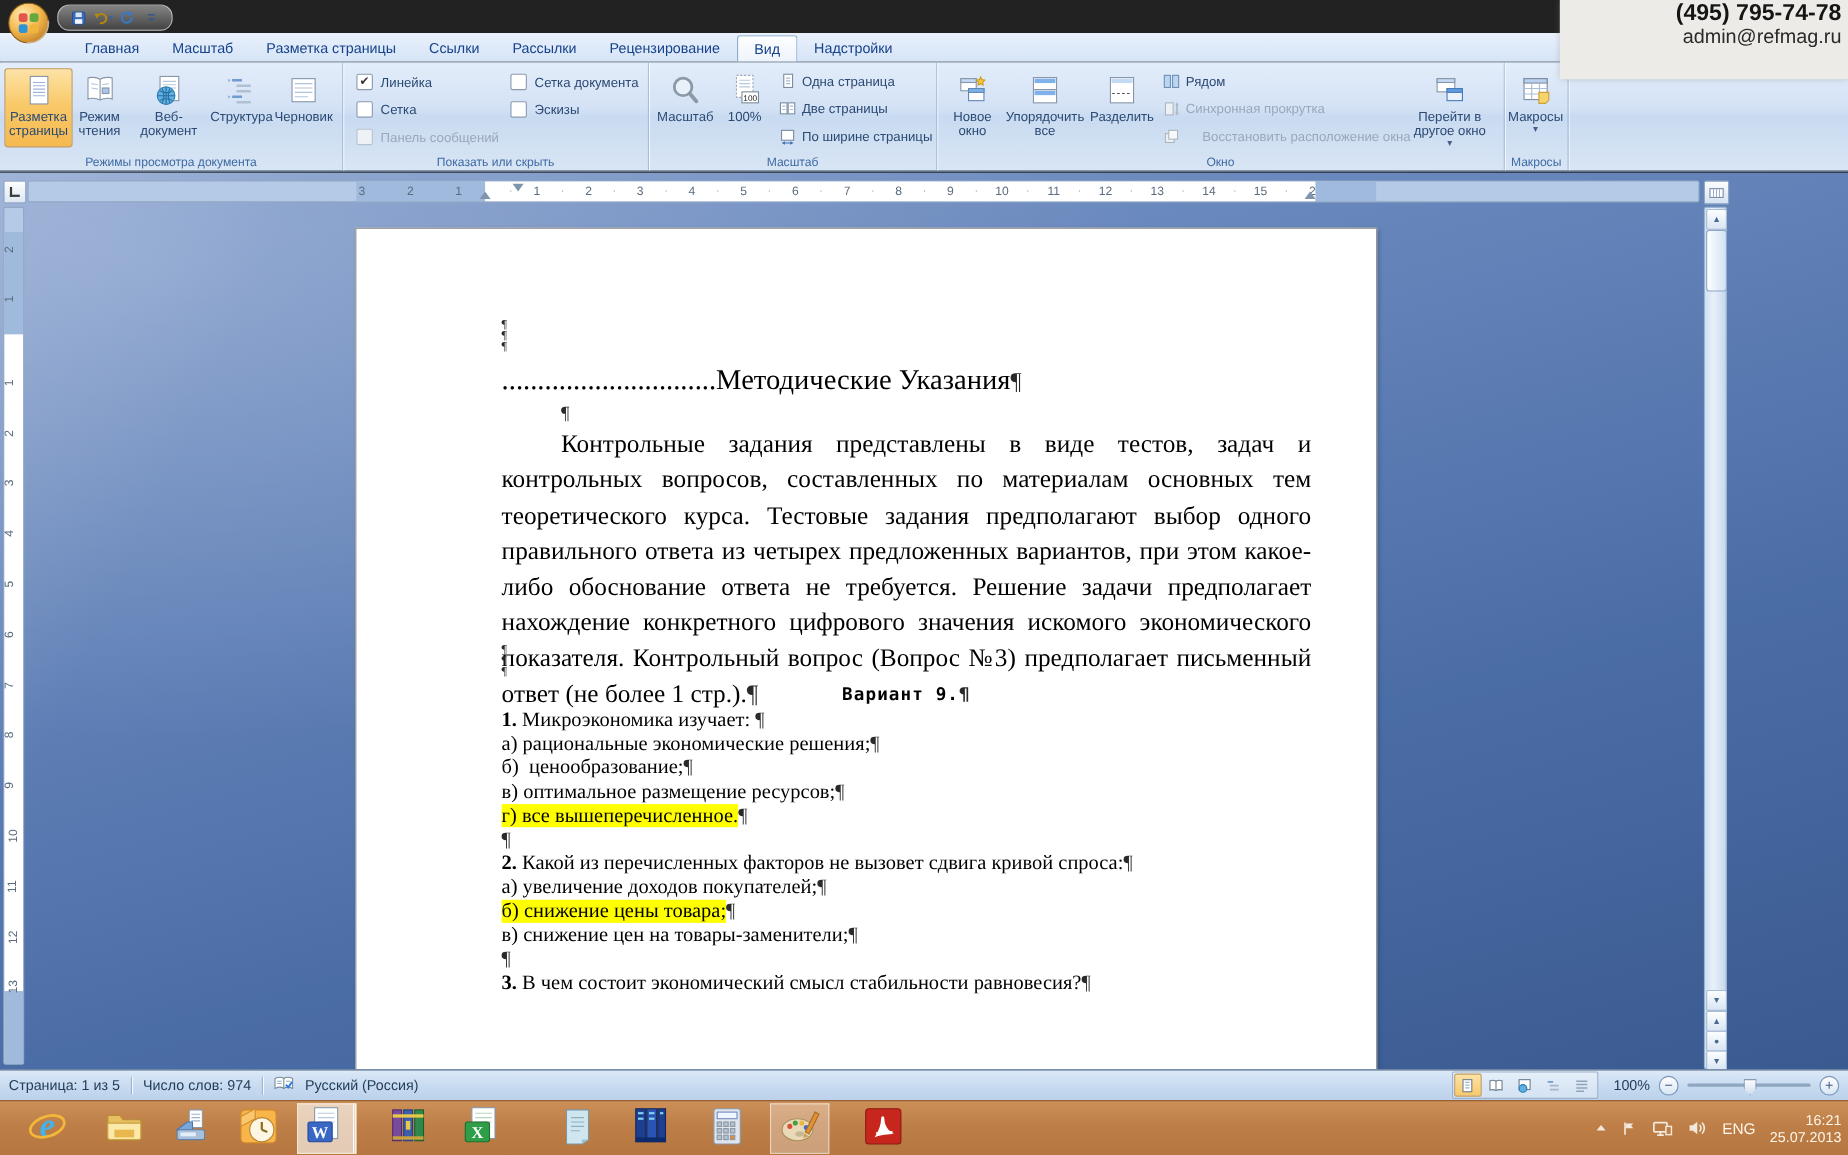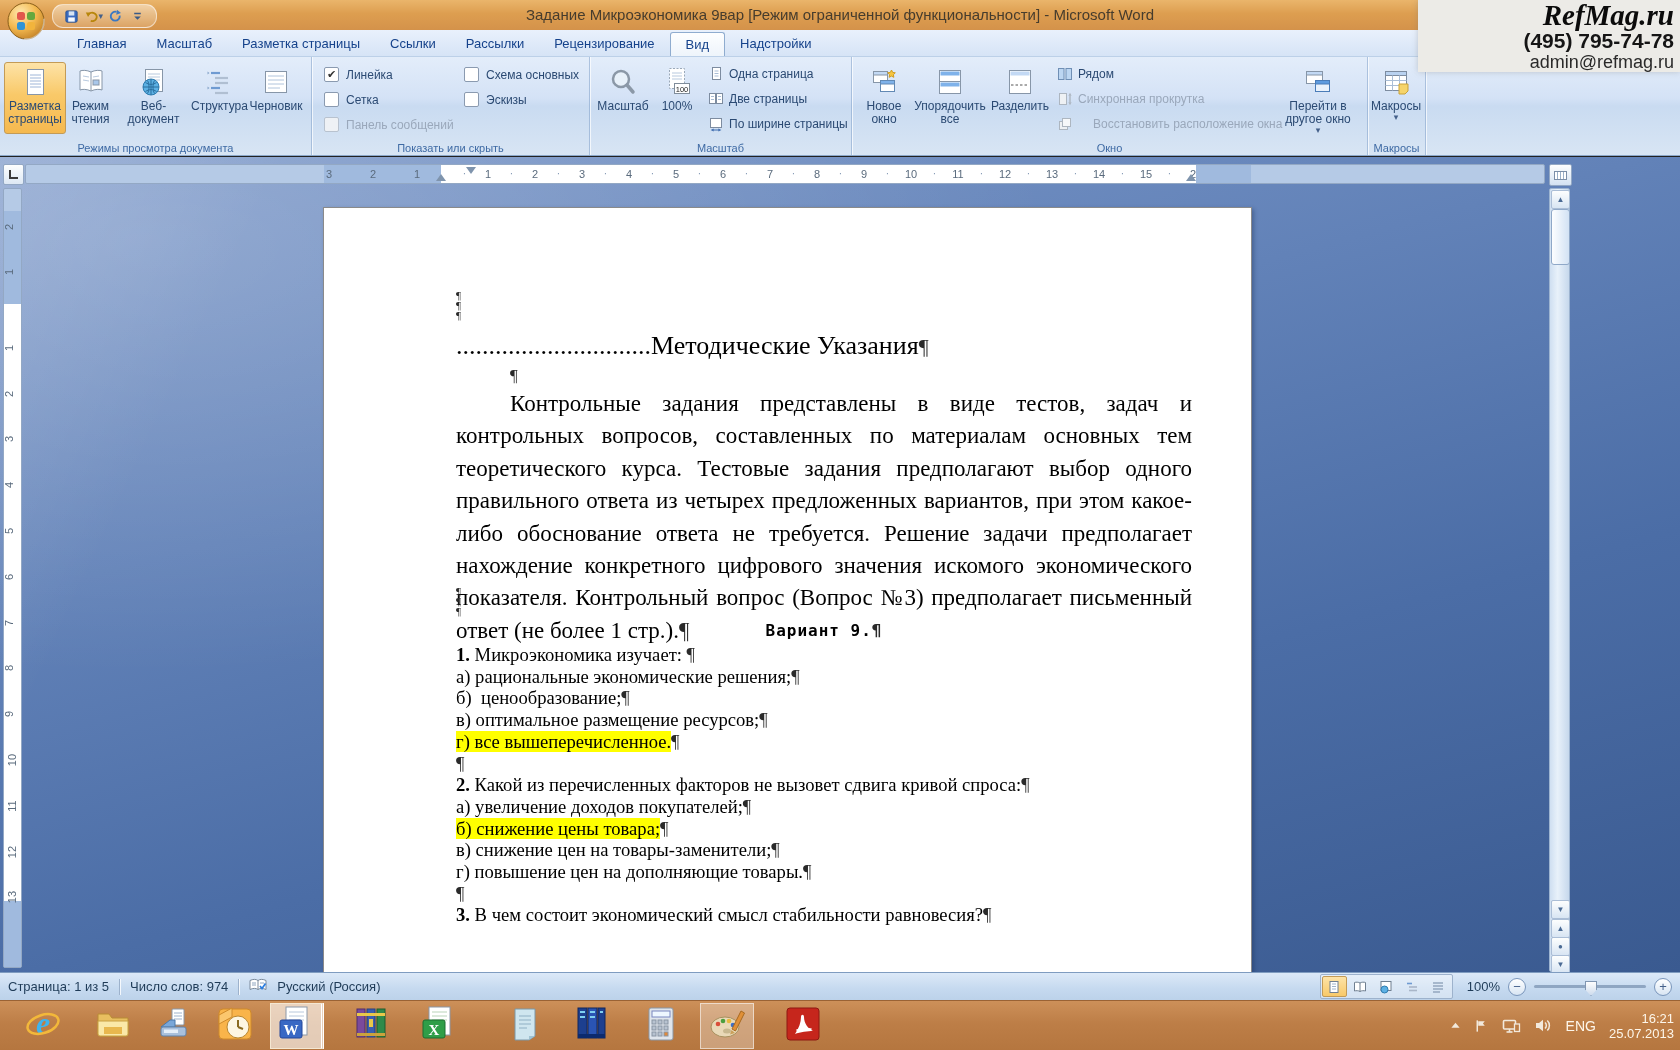--- a/index.html
+++ b/index.html
@@ -149,23 +149,20 @@
   #tray{position:absolute;right:6px;top:0;height:100%;display:flex;align-items:center;gap:13px;}
   .trayic{display:flex;align-items:center;cursor:pointer;}
   #tray-lang{color:#fdf6ea;font-size:14px;cursor:pointer;}
   #tray-clock{color:#fdf6ea;font-size:13px;line-height:15px;text-align:right;cursor:pointer;}
 </style>
 </head>
 <body>
 
 <div id="app">
 
-  <div id="titlebar">
-    <div id="title">Задание Микроэкономика 9вар [Режим ограниченной функциональности] - Microsoft Word</div>
-  </div>
   <div id="orb">
     <svg viewBox="0 0 40 40">
       <defs>
           <radialGradient id="orbg" cx="35%" cy="28%" r="80%">
         <stop offset="0%" stop-color="#ffe9b0"></stop>
             <stop offset="55%" stop-color="#f3b84e"></stop>
             <stop offset="100%" stop-color="#c07f26"></stop>
       </radialGradient>
         </defs>
       <circle cx="20" cy="20" r="18" fill="url(#orbg)" stroke="#8a5f1a"></circle>
@@ -199,21 +196,20 @@
     </span>
     <span class="qbtn">
       <svg viewBox="0 0 16 16">
           <rect x="4.5" y="4" width="7" height="1.6" fill="#3a5a86"></rect>
           <polygon points="4.5,8 11.5,8 8,11.5" fill="#3a5a86"></polygon>
         </svg>
     </span>
   </div>
 
   <div id="watermark">
-    <div id="wm-logo">RefMag.ru</div>
     <div id="wm-phone">(495) 795-74-78</div>
     <div id="wm-email">admin@refmag.ru</div>
   </div>
 
   <div id="tabrow">
       <div class="tab">Главная</div>
       <div class="tab">Масштаб</div>
       <div class="tab">Разметка страницы</div>
       <div class="tab">Ссылки</div>
       <div class="tab">Рассылки</div>
@@ -301,21 +297,21 @@
         <div class="cbrow" style="left: 12px; top: 35px;">
           <span class="cbox"></span>
           <span>Сетка</span>
         </div>
         <div class="cbrow disabled" style="left: 12px; top: 60px;">
           <span class="cbox"></span>
           <span>Панель сообщений</span>
         </div>
         <div class="cbrow" style="left: 152px; top: 10px;">
           <span class="cbox"></span>
-          <span>Схема основных</span>
+          <span>Сетка документа</span>
         </div>
         <div class="cbrow" style="left: 152px; top: 35px;">
           <span class="cbox"></span>
           <span>Эскизы</span>
         </div>
       </div>
     <div class="rgroup" id="g-zoom" style="width:262px">
       <div class="glabel">Масштаб</div>
     <div class="rbig" style="left: 8px; top: 5px; width: 50px;">
           <span class="ic"><svg viewBox="0 0 32 32">
@@ -556,21 +552,20 @@
           <div class="qa-line"><span class="qa-num">1.</span><span> Микроэкономика изучает: </span><span class="pilcrow">¶</span></div>
           <div class="qa-line"><span>а) рациональные экономические решения;</span><span class="pilcrow">¶</span></div>
           <div class="qa-line"><span>б)  ценообразование;</span><span class="pilcrow">¶</span></div>
           <div class="qa-line"><span>в) оптимальное размещение ресурсов;</span><span class="pilcrow">¶</span></div>
           <div class="qa-line"><span class="hl">г) все вышеперечисленное.</span><span class="pilcrow">¶</span></div>
           <div class="qa-line"><span class="pilcrow">¶</span></div>
           <div class="qa-line"><span class="qa-num">2.</span><span> Какой из перечисленных факторов не вызовет сдвига кривой спроса:</span><span class="pilcrow">¶</span></div>
           <div class="qa-line"><span>а) увеличение доходов покупателей;</span><span class="pilcrow">¶</span></div>
           <div class="qa-line"><span class="hl">б) снижение цены товара;</span><span class="pilcrow">¶</span></div>
           <div class="qa-line"><span>в) снижение цен на товары-заменители;</span><span class="pilcrow">¶</span></div>
-          <div class="qa-line"><span>г) повышение цен на дополняющие товары.</span><span class="pilcrow">¶</span></div>
           <div class="qa-line"><span class="pilcrow">¶</span></div>
           <div class="qa-line"><span class="qa-num">3.</span><span> В чем состоит экономический смысл стабильности равновесия?</span><span class="pilcrow">¶</span></div>
         </div>
     </div>
 
     <div id="vscroll">
         <div class="scbtn" style="top: 1px;">▲</div>
         <div id="scthumb"></div>
         <div class="scbtn" style="top: 711px;">▼</div>
         <div class="scbtn" style="top: 730px;">▲</div>

